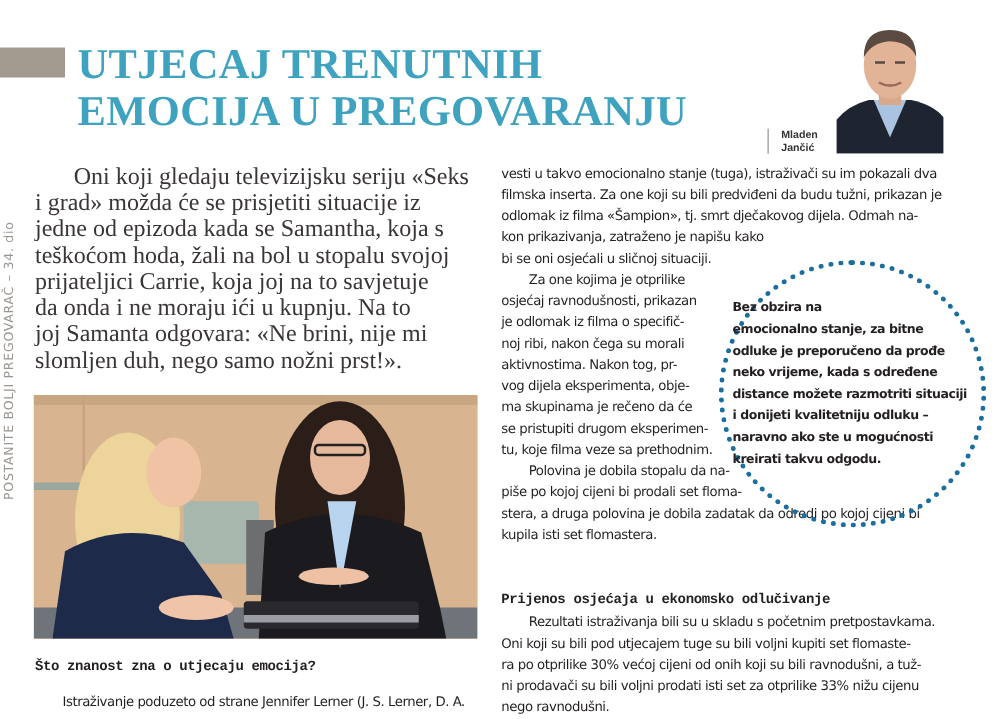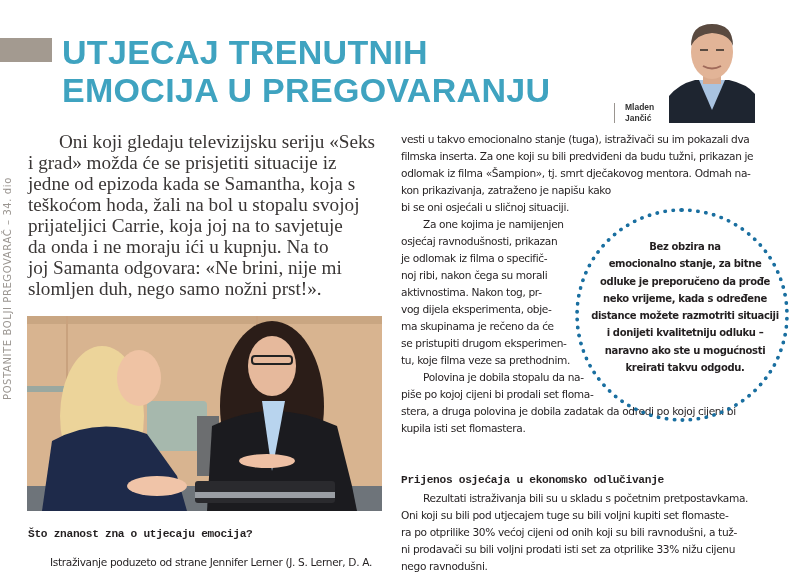--- a/index.html
+++ b/index.html
@@ -13,21 +13,21 @@
     background: #a39a90;
   }
   .side-label {
     position: absolute; left: 2px; top: 400px;
     transform-origin: 0 0; transform: rotate(-90deg);
     font-family: "DejaVu Sans", sans-serif; font-size: 10px; letter-spacing: 0.6px;
     color: #9a9590; white-space: nowrap;
   }
   .title {
     position: absolute; left: 62px; top: 33px; margin: 0;
-    font-family: Liberation Sans, sans-serif; font-weight: bold;
+    font-family: Liberation Serif, serif; font-weight: bold;
     font-size: 34px; line-height: 38px; color: #3fa3c0; letter-spacing: 0.3px;
   }
   .title span { display: block; }
   .author-rule {
     position: absolute; left: 614px; top: 103px; width: 1px; height: 20px; background: #9a9590;
   }
   .author {
     position: absolute; left: 625px; top: 102px;
     font-family: "Liberation Sans", sans-serif; font-size: 8.5px; line-height: 11px;
     font-weight: bold; color: #333;
@@ -56,21 +56,21 @@
   }
   .body-text .line { display: block; white-space: nowrap; }
   .indent { padding-left: 22px; }
   .callout {
     position: absolute; left: 575px; top: 208px; width: 206px; height: 206px;
     border-radius: 50%; border: 4px dotted #1a6fa0;
   }
   .callout-text {
     position: absolute; left: 586px; top: 238px; width: 198px;
     font-family: "DejaVu Sans", sans-serif; font-weight: bold; font-size: 10px;
-    line-height: 17.3px; color: #231f20; text-align: center; letter-spacing: -0.35px;
+    line-height: 17.3px; color: #231f20; text-align: left; letter-spacing: -0.35px;
   }
   .callout-text span { display: block; white-space: nowrap; }
 </style>
 </head>
 <body>
 
 <div class="gray-bar"></div>
 <div class="side-label">POSTANITE BOLJI PREGOVARAČ – 34. dio</div>
 
 <h1 class="title">
@@ -135,27 +135,27 @@
 </div>
 
 <h3 class="subhead" style="left:28px;top:528px">Što znanost zna o utjecaju emocija?</h3>
 <div class="body-text" style="left:28px;top:554px">
   <span class="line indent">Istraživanje poduzeto od strane Jennifer Lerner (J. S. Lerner, D. A.</span>
 </div>
 
 <div class="body-text" style="left:401px;top:131px">
   <span class="line">vesti u takvo emocionalno stanje (tuga), istraživači su im pokazali dva</span>
   <span class="line">filmska inserta. Za one koji su bili predviđeni da budu tužni, prikazan je</span>
-  <span class="line">odlomak iz filma «Šampion», tj. smrt dječakovog mentora. Odmah na-</span>
+  <span class="line">odlomak iz filma «Šampion», tj. smrt dječakovog dijela. Odmah na-</span>
   <span class="line">kon prikazivanja, zatraženo je napišu kako</span>
   <span class="line">bi se oni osjećali u sličnoj situaciji.</span>
 </div>
 
 <div class="body-text" style="left:401px;top:216px">
-  <span class="line indent">Za one kojima je namijenjen</span>
+  <span class="line indent">Za one kojima je otprilike</span>
   <span class="line">osjećaj ravnodušnosti, prikazan</span>
   <span class="line">je odlomak iz filma o specifič-</span>
   <span class="line">noj ribi, nakon čega su morali</span>
   <span class="line">aktivnostima. Nakon tog, pr-</span>
   <span class="line">vog dijela eksperimenta, obje-</span>
   <span class="line">ma skupinama je rečeno da će</span>
   <span class="line">se pristupiti drugom eksperimen-</span>
   <span class="line">tu, koje filma veze sa prethodnim.</span>
   <span class="line indent">Polovina je dobila stopalu da na-</span>
   <span class="line">piše po kojoj cijeni bi prodali set floma-</span>

